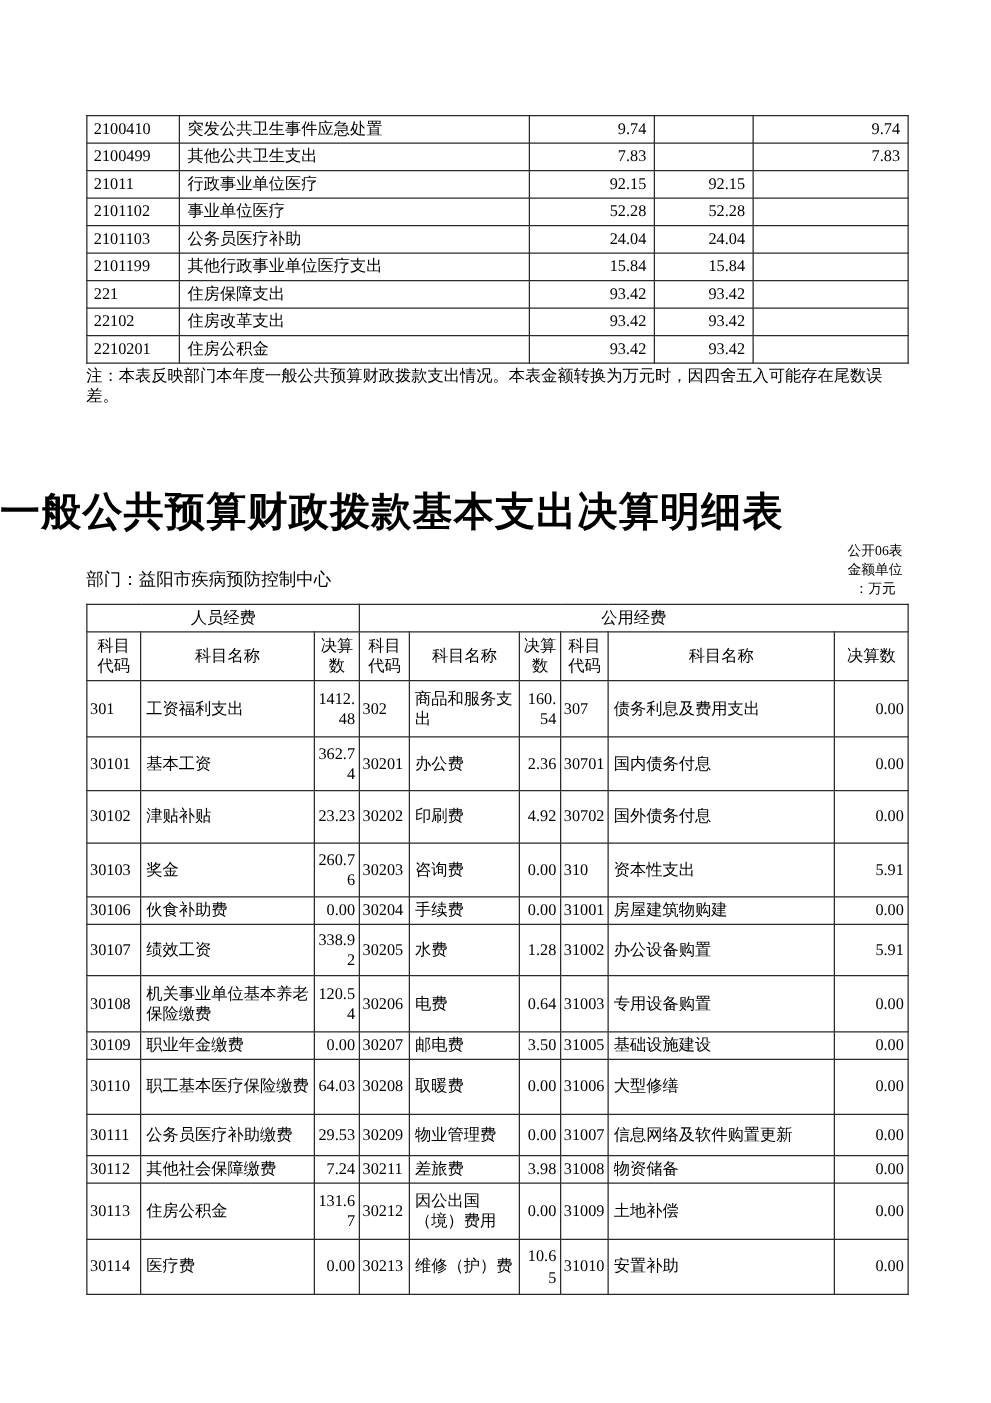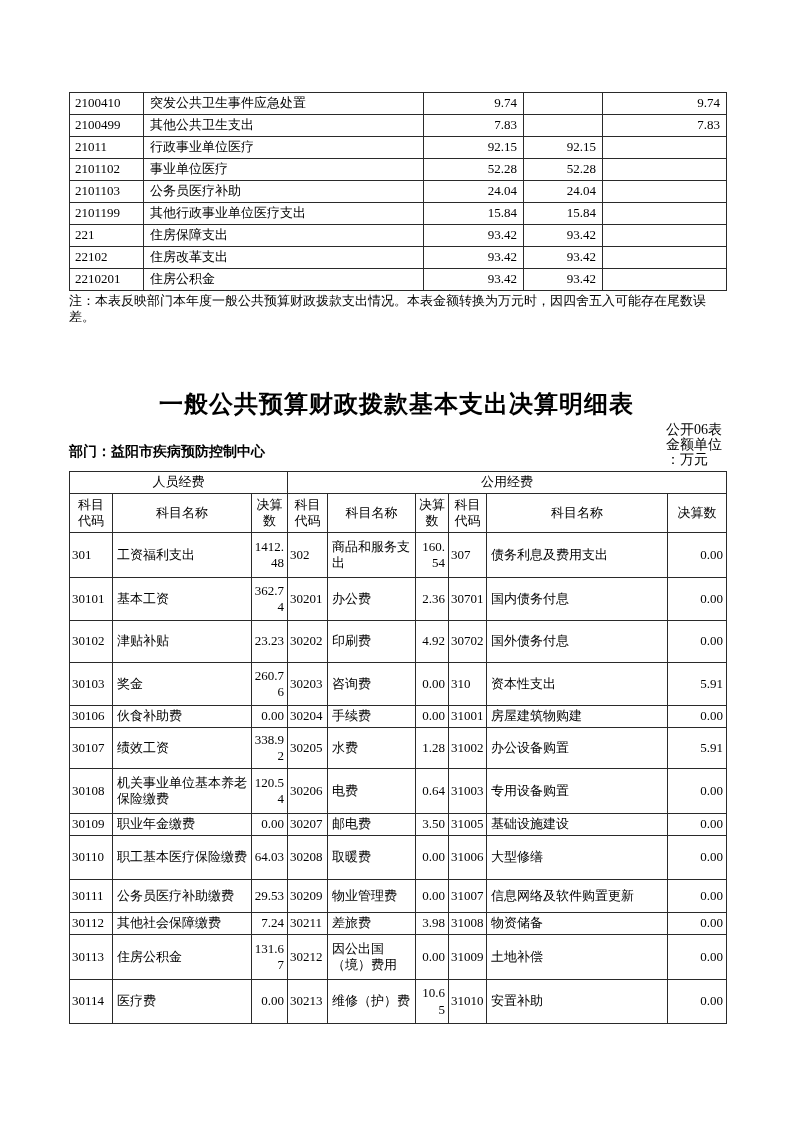--- a/index.html
+++ b/index.html
@@ -36,35 +36,35 @@
     width: 657px;
     font-size: 13px;
     line-height: 16px;
     text-align: left;
     font-family: Liberation Mono, monospace;
   }
   
   .title {
     margin: 62px 0 0 0;
     width: 793px;
-    text-align: center;
-    font-size: 24px;
+    text-align: left;
+    font-size: 32px;
     font-weight: bold;
     letter-spacing: 1px;
   }
   
   .meta-row {
     margin: 2px 0 0 69px;
     width: 657px;
     display: flex;
     justify-content: space-between;
     align-items: flex-end;
   }
-  .dept { font-size: 14px; padding-bottom: 6px; font-weight: bold; }
-  .meta { font-size: 14px; line-height: 15px; text-align: left; padding-right: 4px; }
+  .dept { font-size: 14px; padding-bottom: 6px; }
+  .meta { font-size: 11px; line-height: 15px; text-align: center; padding-right: 4px; }
   
   .t2 { margin: 4px 0 0 69px; width: 657px; }
   .t2 th { text-align: center; }
   .t2 .c-code { text-align: left; padding-left: 2px; padding-right: 1px; }
   .t2 .c-name { text-align: left; padding-left: 4px; }
   .t2 .c-num  { text-align: right; padding-right: 3px; padding-left: 1px; }
 </style>
 </head>
 <body>
 

